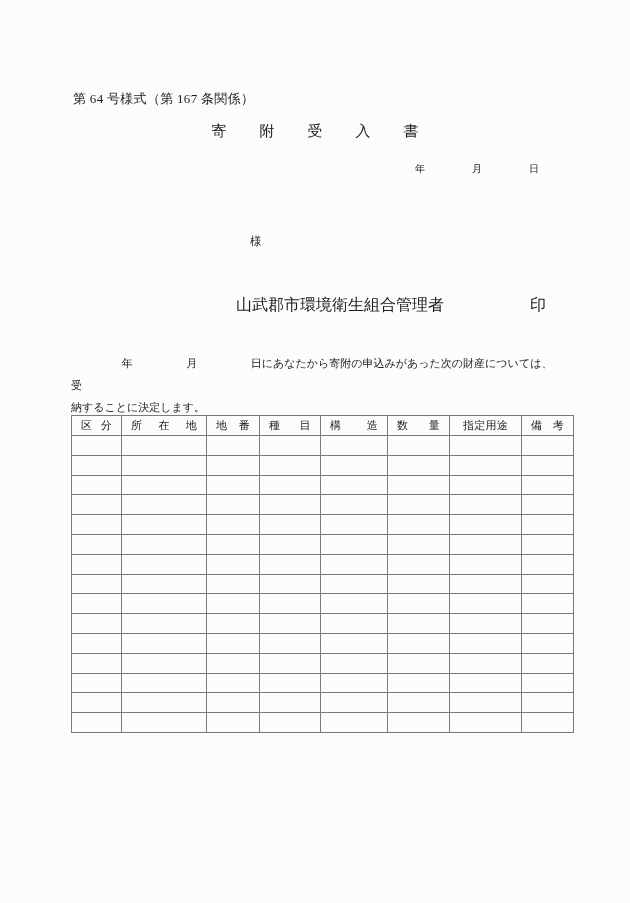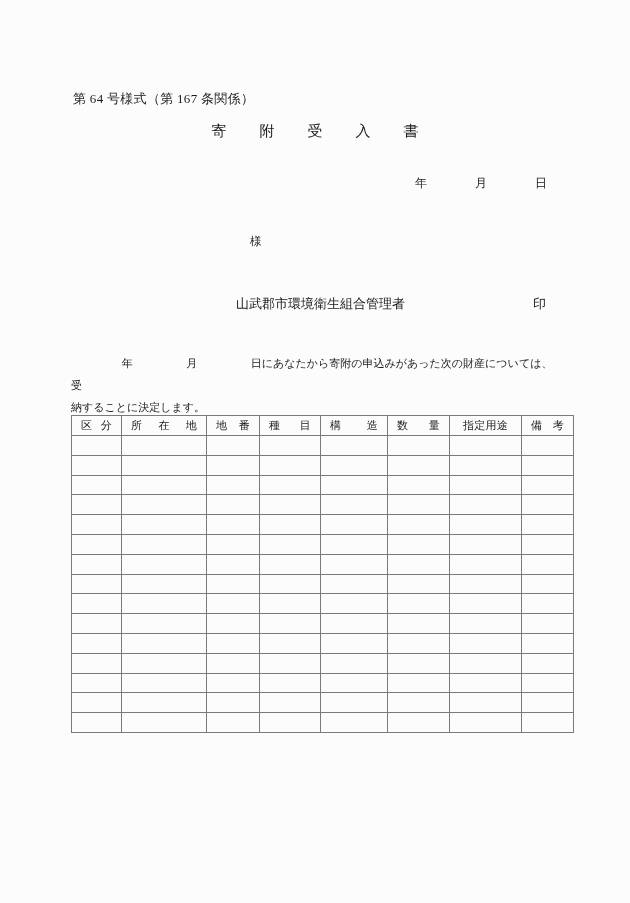--- a/index.html
+++ b/index.html
@@ -40,42 +40,42 @@
     font-size: 15px;
     letter-spacing: 9px;
     text-indent: 9px;
     white-space: nowrap;
   }
 
   
   .date-line {
     position: absolute;
     left: 415px;
-    top: 175px;
-    font-size: 12px;
+    top: 162px;
+    font-size: 10px;
     white-space: nowrap;
   }
   .date-line .gap-lg { display: inline-block; width: 42px; }
 
   
   .addressee {
     position: absolute;
     left: 250px;
     top: 234px;
     font-size: 11.5px;
     white-space: nowrap;
   }
 
   
   .issuer-row {
     position: absolute;
     left: 236px;
     top: 295px;
     width: 310px;
-    font-size: 13px;
+    font-size: 16px;
     display: flex;
     justify-content: space-between;
     align-items: flex-start;
     white-space: nowrap;
   }
 
   
   .body-text {
     position: absolute;
     left: 71px;

